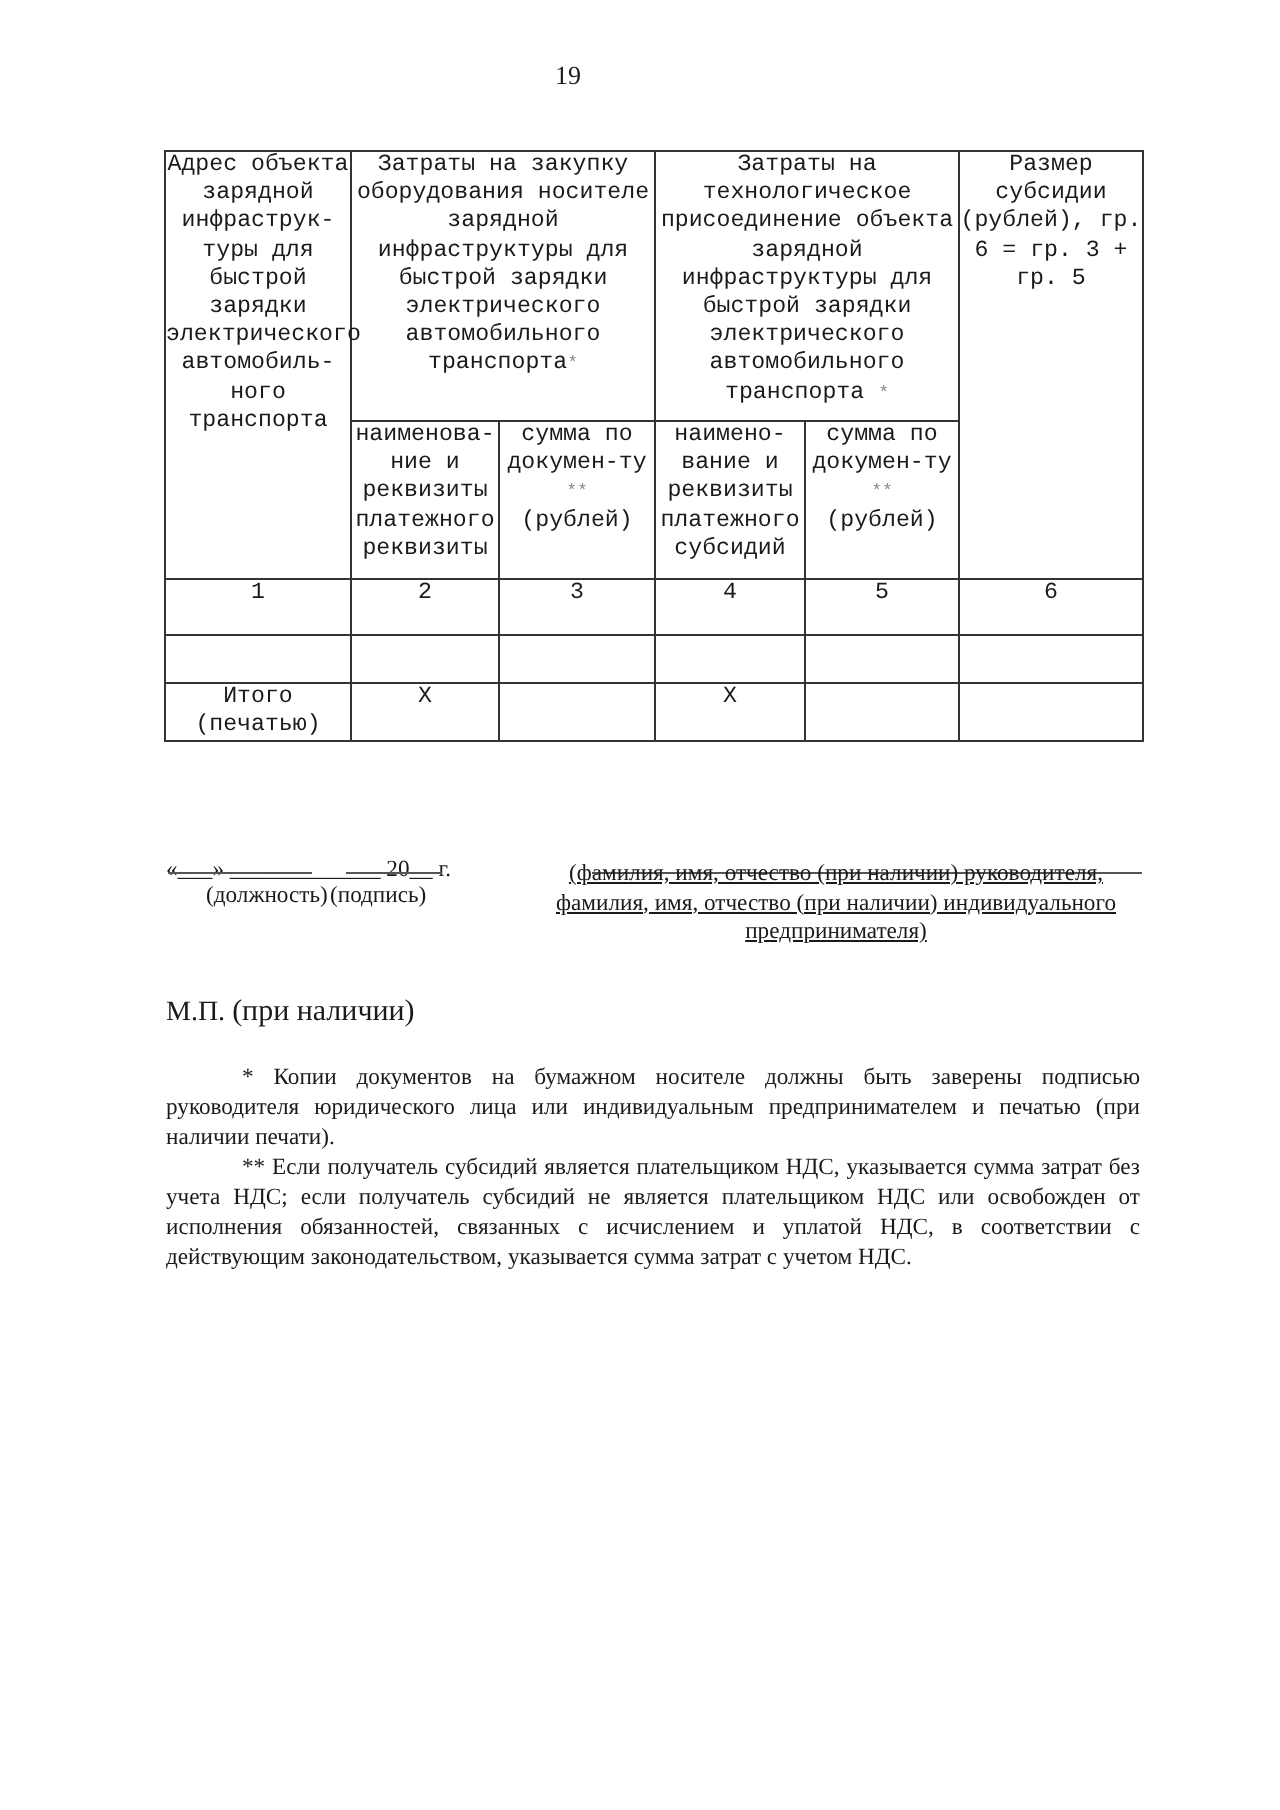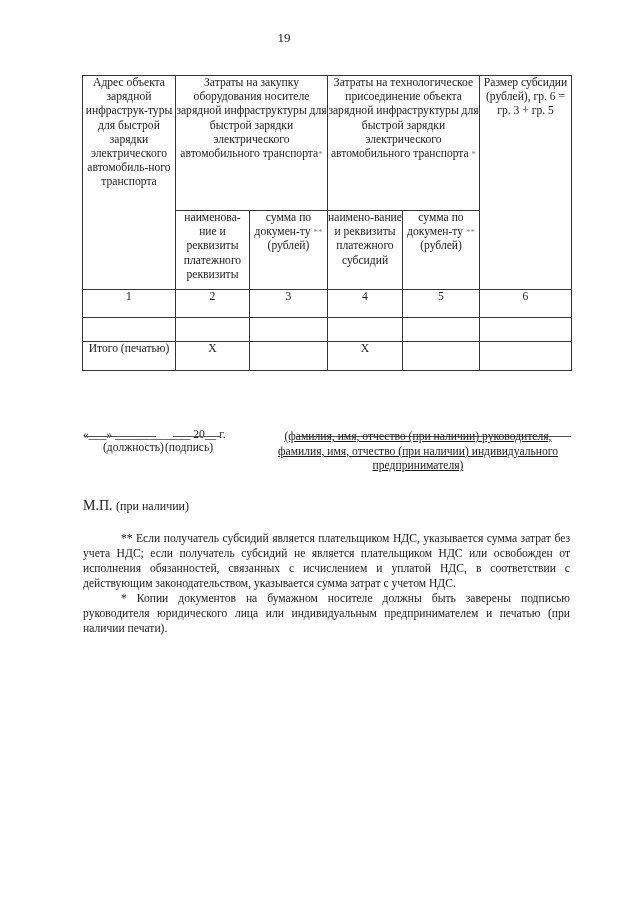--- a/index.html
+++ b/index.html
@@ -7,33 +7,33 @@
       width: 640px; height: 905px; position: relative; overflow: hidden;
       font-family: "Liberation Serif", serif; color: #1a1a1a;
     }
     .page-num { position: absolute; top: 30px; left: 0; width: 568px; text-align: center; font-size: 13px; }
     table.form {
       position: absolute; left: 82px; top: 75px;
       border-collapse: collapse; table-layout: fixed; width: 489px;
       font-size: 11.6px; line-height: 14.2px;
     }
     table.form td {
-      border: 1px solid #333; text-align: center; vertical-align: top; padding: 0;
+      border: 1px solid #333; text-align: center; vertical-align: top; padding: 0; font-family: Liberation Mono, monospace;
     }
     .h1 td { height: 134px; padding-top: 5px; }
     .h2 td { height: 78px; padding-top: 4px; }
     .num td { height: 27px; vertical-align: middle; }
     .empty td { height: 23px; }
     .total td { height: 28px; vertical-align: middle; }
     .sup { font-size: 9px; color: #888; vertical-align: top; }
     .t { position: absolute; font-size: 11.6px; line-height: 14.5px; }
     .line { position: absolute; border-top: 1px solid #555; height: 0; }
     .center { text-align: center; }
     .mp { position: absolute; left: 83px; top: 498px; font-size: 14px; }
-    .mp small { font-size: 12px; }
+    .mp small { font-size: 15px; }
     .notes { position: absolute; left: 83px; top: 531px; width: 487px; font-size: 11.6px; line-height: 15px; text-align: justify; }
     .notes p { margin: 0; text-indent: 38px; }
   </style>
 </head>
 <body>
 
 <div class="page-num">19</div>
 
 <table class="form">
   <colgroup>
@@ -90,15 +90,15 @@
 <div class="line" style="left:173px; top:436px; width:48px;"></div>
 <div class="line" style="left:296px; top:436px; width:275px;"></div>
 
 <div class="t" style="left:86px; top:441px;margin-left:17px;">(должность)</div>
 <div class="t" style="left:165px; top:441px;">(подпись)</div>
 <div class="t center" style="left:262px; top:430px; width:312px;text-decoration:underline;">(фамилия, имя, отчество (при наличии) руководителя, фамилия, имя, отчество (при наличии) индивидуального предпринимателя)</div>
 
 <div class="mp"><span>М.П.</span> <small>(при наличии)</small></div>
 
 <div class="notes">
+  <p>* Копии документов на бумажном носителе должны быть заверены подписью руководителя юридического лица или индивидуальным предпринимателем и печатью (при наличии печати).</p>
   <p>** Если получатель субсидий является плательщиком НДС, указывается сумма затрат без учета НДС; если получатель субсидий не является плательщиком НДС или освобожден от исполнения обязанностей, связанных с исчислением и уплатой НДС, в соответствии с действующим законодательством, указывается сумма затрат с учетом НДС.</p>
-  <p>* Копии документов на бумажном носителе должны быть заверены подписью руководителя юридического лица или индивидуальным предпринимателем и печатью (при наличии печати).</p>
 </div>
 
 </body></html>

